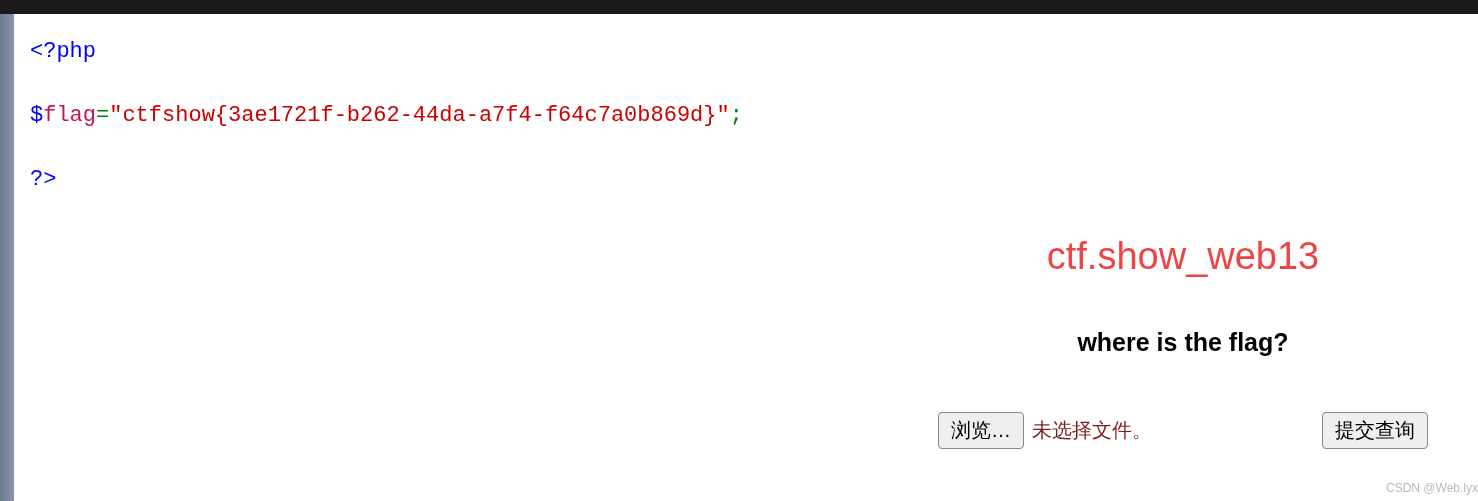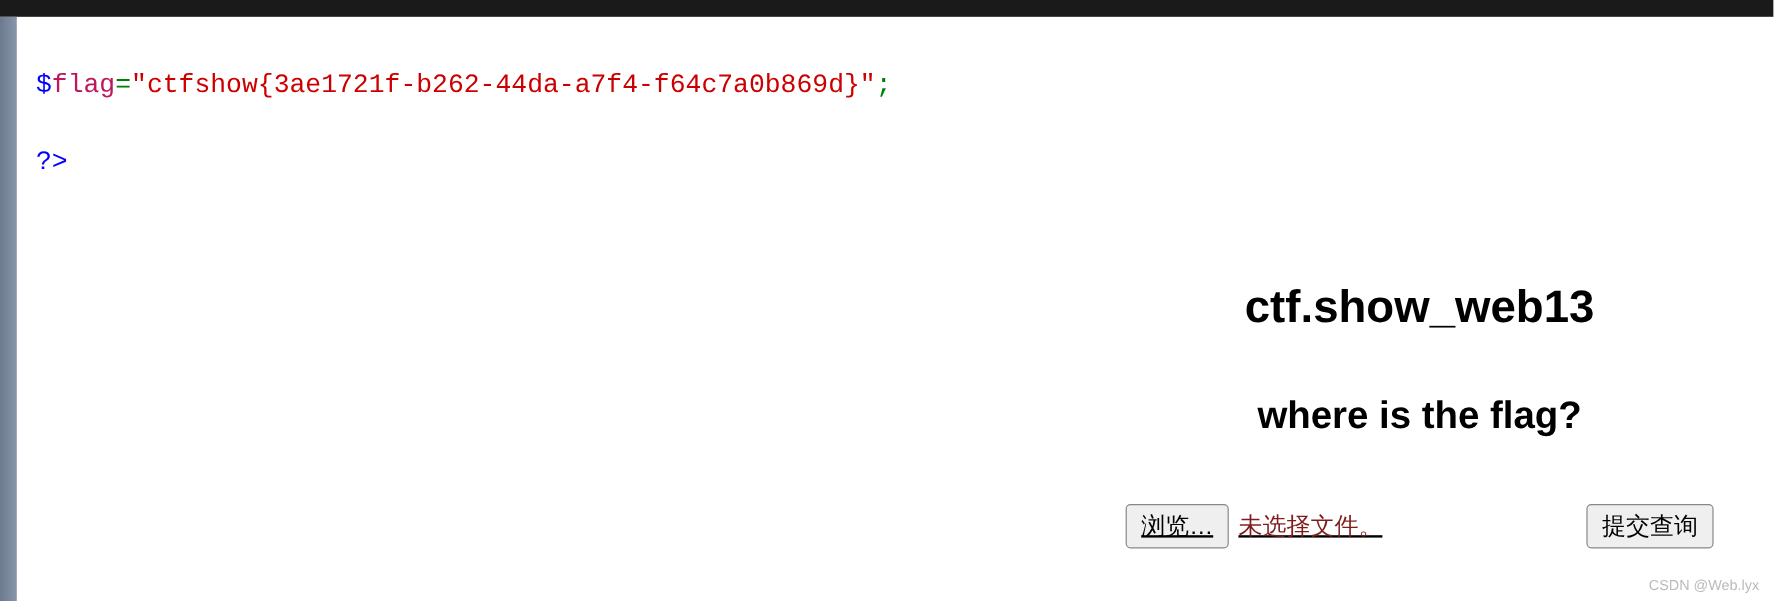--- a/index.html
+++ b/index.html
@@ -58,70 +58,70 @@
     }
     .right-panel {
       position: absolute;
       right: 40px;
       top: 235px;
       width: 510px;
       text-align: center;
     }
     .title {
       font-size: 38px;
-      font-weight: bold;
-      color: #000000;
+      font-weight: normal;
+      color: #ef4444;
       margin-bottom: 50px;
     }
     .subtitle {
-      font-size: 32px;
+      font-size: 25px;
       font-weight: bold;
       color: #000;
       margin-bottom: 55px;
     }
     .form-row {
       display: flex;
       align-items: center;
       justify-content: space-between;
       padding: 0 10px;
     }
     .file-group {
       display: flex;
       align-items: center;
       gap: 8px;
-      text-decoration: underline;
     }
     .btn {
       background: #efefef;
       border: 1px solid #888;
       border-radius: 4px;
       padding: 4px 12px;
       font-size: 20px;
       font-family: inherit;
       cursor: pointer;
     }
     .file-status {
       font-size: 20px;
       color: #7f1d1d;
     }
     .watermark {
       position: absolute;
-      right: 12px;
+      right: 0;
       bottom: 6px;
       font-size: 12px;
       color: #bbb;
     }
   </style>
 </head>
 <body>
 
 <div class="top-bar"></div>
 <div class="left-edge"></div>
 
 <div class="code-area">
+  <div class="php-open">&lt;?php</div>
   <div class="code-line">
     <span class="dollar">$</span><span class="varname">flag</span><span class="equals">=</span><span class="string">"</span><span class="string">ctfshow{3ae1721f-b262-44da-a7f4-f64c7a0b869d}</span><span class="string">"</span><span class="semi">;</span>
   </div>
   <div class="php-close code-line">?&gt;</div>
 </div>
 
 <div class="right-panel">
   <div class="title">ctf.show_web13</div>
   <div class="subtitle">where is the flag?</div>
   <div class="form-row">

